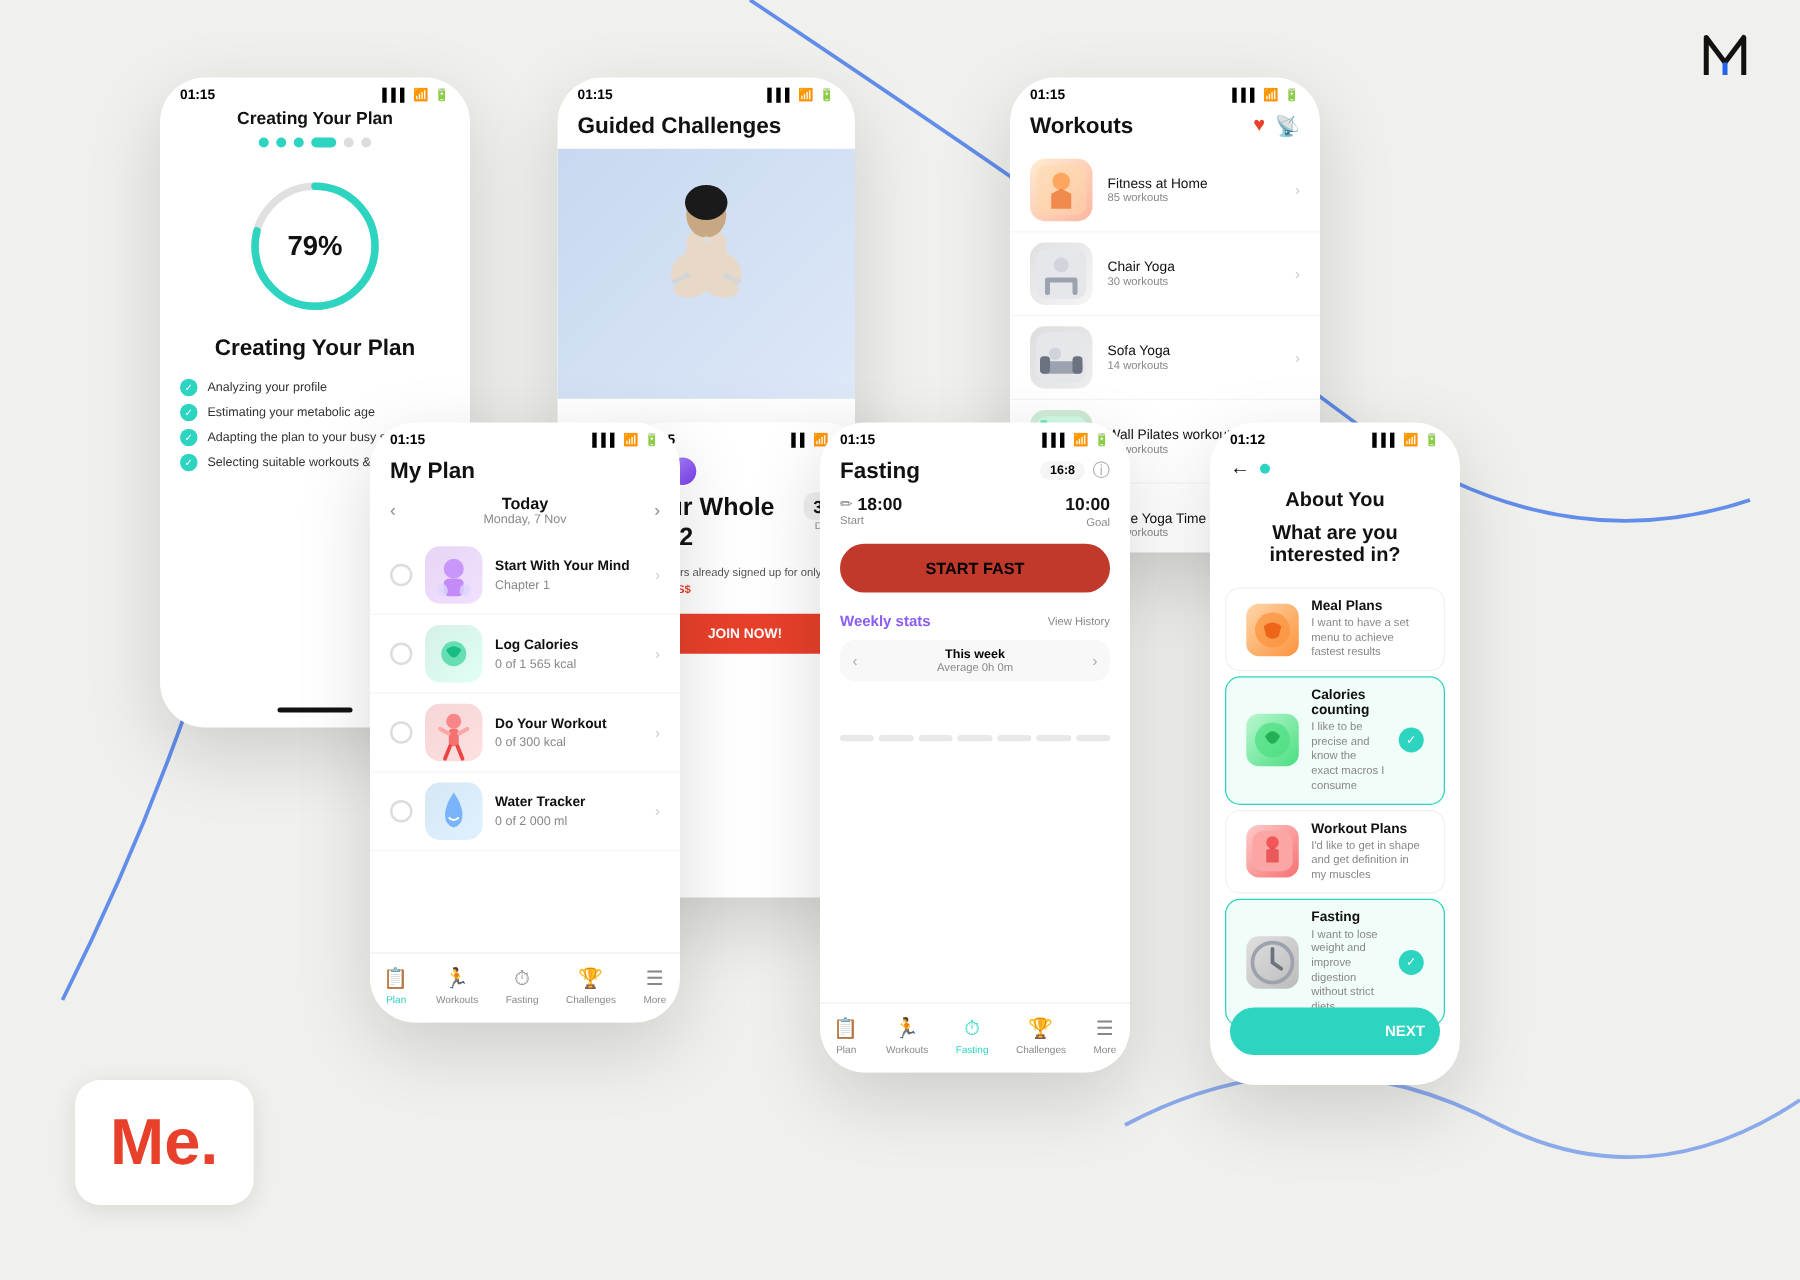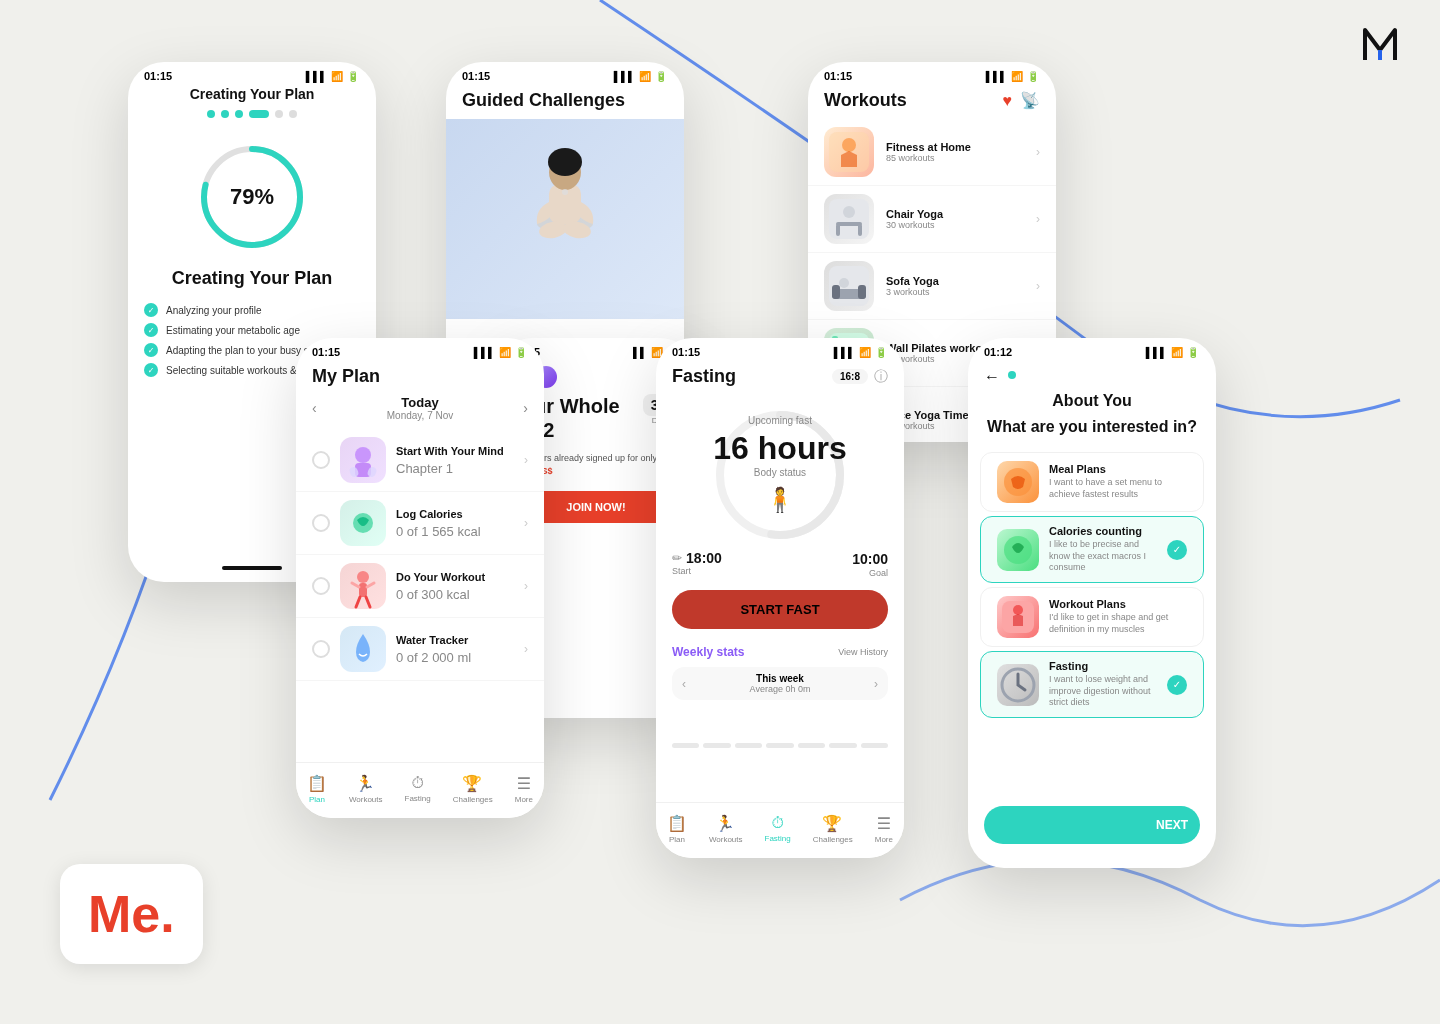--- a/index.html
+++ b/index.html
@@ -261,21 +261,21 @@
     .plan-item-info {
       flex: 1;
     }
     .plan-item-title {
       font-size: 11px;
       font-weight: 700;
       color: #111;
       line-height: 1.3;
     }
     .plan-item-sub {
-      font-size: 13px;
+      font-size: 10px;
       color: #888;
       margin-top: 2px;
     }
     .plan-item-arrow {
       font-size: 12px;
       color: #ccc;
     }
 
     
     .img-mind { background: linear-gradient(135deg, #e8d5f5, #f0e0ff); }
@@ -491,34 +491,34 @@
       border-bottom: 1px solid #f5f5f5;
     }
     .workout-thumb {
       width: 50px;
       height: 50px;
       border-radius: 12px;
       flex-shrink: 0;
       overflow: hidden;
     }
     .workout-info { flex: 1; }
-    .workout-name { font-size: 11px; font-weight: 700; color: #111; }
+    .workout-name { font-size: 11px; font-weight: 400; color: #111; }
     .workout-count { font-size: 9px; color: #888; }
     .workout-arrow { color: #ccc; font-size: 12px; }
 
     
     .wt-fitness { background: linear-gradient(135deg, #ffecd2, #fcb69f); }
     .wt-chair { background: linear-gradient(135deg, #e0e0e0, #f5f5f5); }
     .wt-sofa { background: linear-gradient(135deg, #ddd, #eee); }
     .wt-wall { background: linear-gradient(135deg, #d4edda, #c3e6cb); }
     .wt-face { background: linear-gradient(135deg, #ffeeba, #ffd700); }
 
     
     .phone-7 {
-      width: 248px;
+      width: 200px;
       height: 530px;
       top: 338px;
       left: 968px;
       z-index: 7;
     }
     .about-header {
       display: flex;
       align-items: center;
       gap: 8px;
       padding: 4px 16px 8px;
@@ -850,33 +850,20 @@
     </div>
   </div>
   <div class="fasting-header">
     <span class="fasting-title">Fasting</span>
     <div style="display:flex; align-items:center; gap:6px;">
       <span class="fasting-type">16:8</span>
       <span class="fasting-info-icon">ⓘ</span>
     </div>
   </div>
 
-  <div class="fasting-circle-wrap">
-
-    <svg width="140" height="140" viewBox="0 0 140 140">
-      <circle cx="70" cy="70" r="60" stroke="#f0f0f0" stroke-width="8" fill="none"></circle>
-      <circle cx="70" cy="70" r="60" stroke="#e8e8e8" stroke-width="8" fill="none" stroke-dasharray="377" stroke-dashoffset="180" stroke-linecap="round" transform="rotate(-90 70 70)"></circle>
-    </svg>
-    <div style="margin-top:-130px; padding-bottom:10px; display:flex; flex-direction:column; align-items:center; position:relative; z-index:1;">
-      <div class="upcoming-fast">Upcoming fast</div>
-      <div class="hours-big">16 hours</div>
-      <div class="body-status">Body status</div>
-      <div class="body-icon">🧍</div>
-    </div>
-  </div>
 
   <div class="time-row">
     <div class="time-block">
       <div style="display:flex; align-items:center; gap:4px;">
         <span style="color:#888; font-size:12px;">✏</span>
         <span class="time-val">18:00</span>
       </div>
       <div class="time-lbl">Start</div>
     </div>
     <div class="time-block right">
@@ -989,21 +976,21 @@
       <svg width="50" height="50" viewBox="0 0 50 50">
         <rect x="5" y="5" width="40" height="40" rx="8" fill="#e5e7eb"></rect>
         <rect x="8" y="28" width="34" height="10" rx="4" fill="#9ca3af"></rect>
         <rect x="8" y="24" width="8" height="14" rx="3" fill="#6b7280"></rect>
         <rect x="34" y="24" width="8" height="14" rx="3" fill="#6b7280"></rect>
         <circle cx="20" cy="22" r="5" fill="#d1d5db"></circle>
       </svg>
     </div>
     <div class="workout-info">
       <div class="workout-name">Sofa Yoga</div>
-      <div class="workout-count">3 workouts</div>
+      <div class="workout-count">14 workouts</div>
     </div>
     <span class="workout-arrow">›</span>
   </div>
 
   <div class="workout-item">
     <div class="workout-thumb wt-wall">
       <svg width="50" height="50" viewBox="0 0 50 50">
         <rect x="5" y="5" width="40" height="40" rx="8" fill="#d1fae5"></rect>
         <rect x="8" y="8" width="6" height="34" rx="2" fill="#6ee7b7"></rect>
         <circle cx="28" cy="18" r="5" fill="#34d399" opacity="0.8"></circle>

